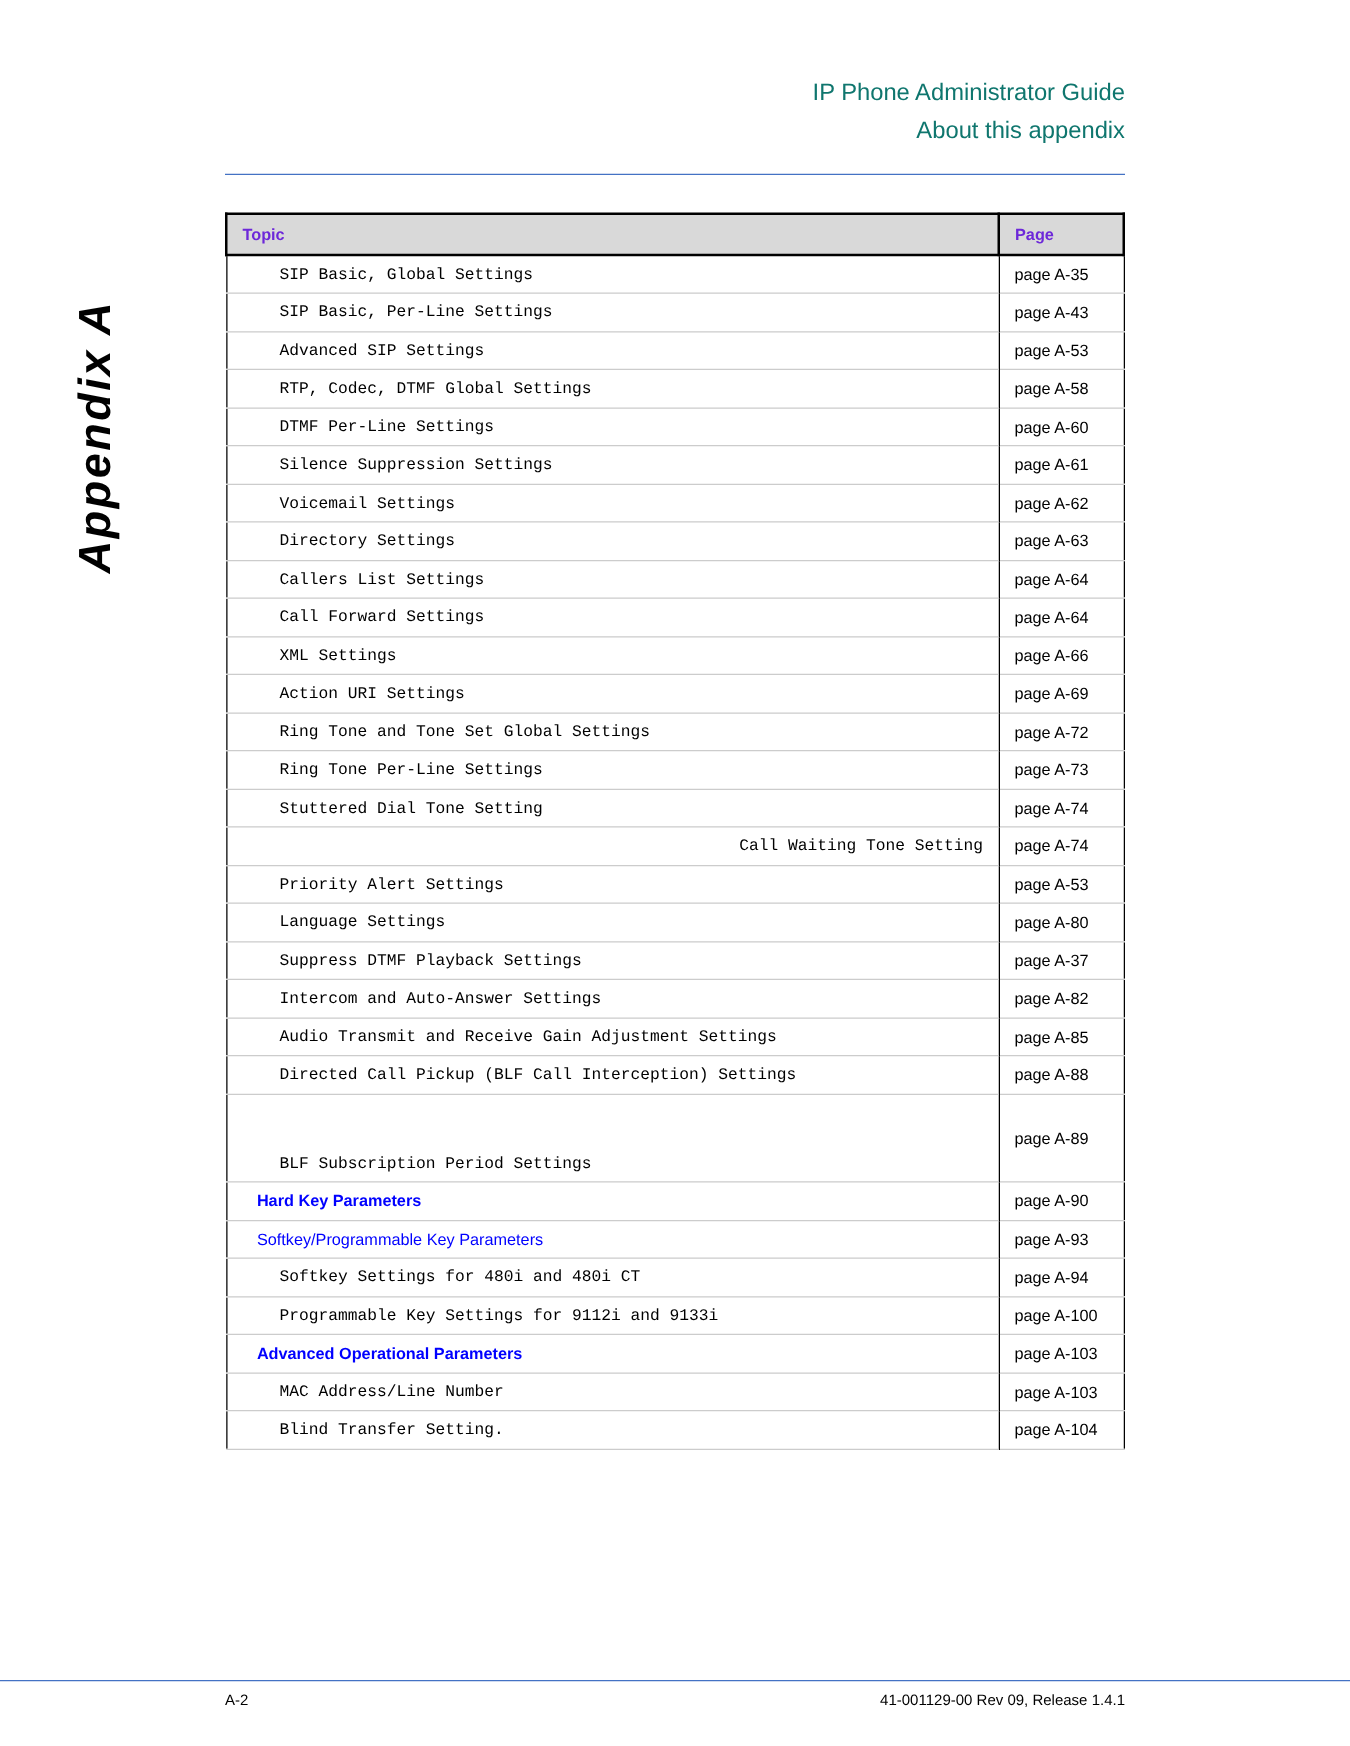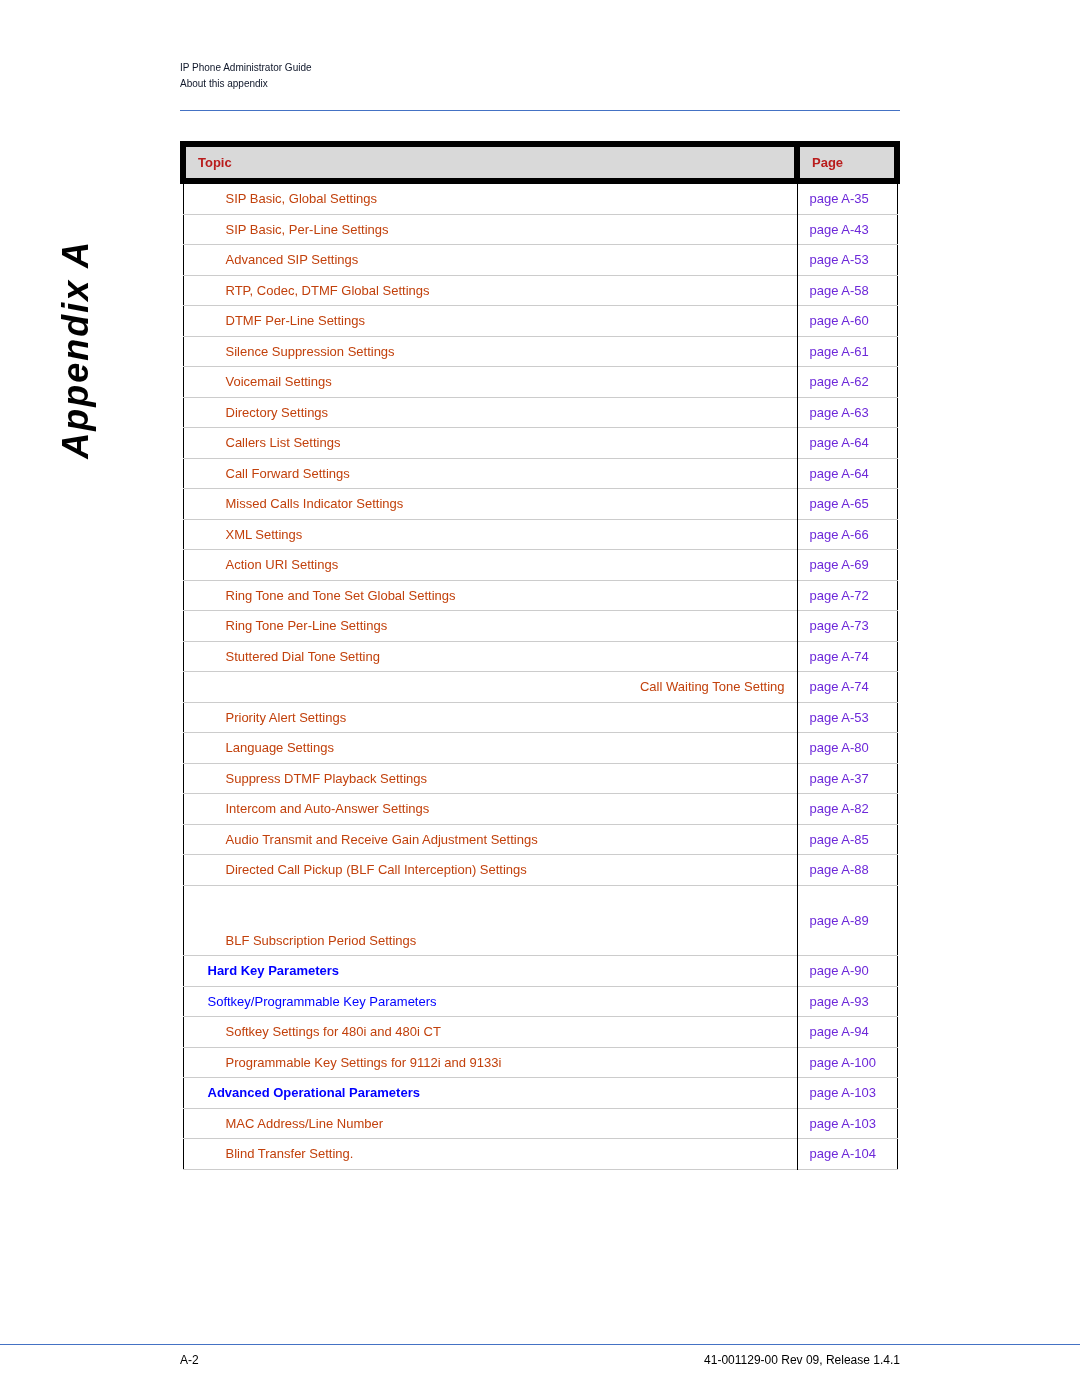--- a/index.html
+++ b/index.html
@@ -25,23 +25,24 @@
       padding: 0;
       position: relative;
     }
 
     
     .header {
       padding: 60px 180px 10px 180px;
     }
 
     .header-title {
-      font-size: 10px;
-      color: #0f172a;
+      font-size: 19px;
+      color: #0f766e;
       line-height: 1.6;
+      text-align: right;
     }
 
     .header-divider {
       border: none;
       border-top: 1.5px solid #4472C4;
       margin: 8px 180px 0 180px;
     }
 
     
     .appendix-label {
@@ -72,49 +73,50 @@
 
     .toc-table thead tr {
       background: #d9d9d9;
     }
 
     .toc-table thead th {
       font-weight: bold;
       font-size: 13px;
       padding: 8px 12px;
       text-align: left;
-      border: 6px solid #000000;
-      color: #b91c1c;
+      border: 2px solid #000000;
+      color: #6d28d9;
     }
 
     .toc-table thead th.page-col {
       text-align: left;
       width: 100px;
     }
 
     .toc-table tbody tr {
       border-bottom: 1px solid #ccc;
     }
 
     .toc-table tbody td {
       padding: 5px 12px;
       border-right: 1px solid #000;
       font-size: 13px;
       line-height: 1.5;
     }
 
     .toc-table tbody td.page-cell {
-      color: #6d28d9;
+      color: #000000;
       white-space: nowrap;
       border-right: none;
     }
 
     .topic-indented {
       padding-left: 30px;
-      color: #c2410c;
+      color: #000000;
+      font-family: Liberation Mono, monospace;
     }
 
     .topic-main {
       padding-left: 12px;
       color: #0000FF;
     }
 
     
     .footer {
       position: absolute;
@@ -209,26 +211,20 @@
             <td class="page-cell">page A-64</td>
           </tr>
           <tr>
             <td>
               <span class="topic-indented" style="display: block;">Call Forward Settings</span>
             </td>
             <td class="page-cell">page A-64</td>
           </tr>
           <tr>
             <td>
-              <span class="topic-indented" style="display: block;">Missed Calls Indicator Settings</span>
-            </td>
-            <td class="page-cell">page A-65</td>
-          </tr>
-          <tr>
-            <td>
               <span class="topic-indented" style="display: block;">XML Settings</span>
             </td>
             <td class="page-cell">page A-66</td>
           </tr>
           <tr>
             <td>
               <span class="topic-indented" style="display: block;">Action URI Settings</span>
             </td>
             <td class="page-cell">page A-69</td>
           </tr>

